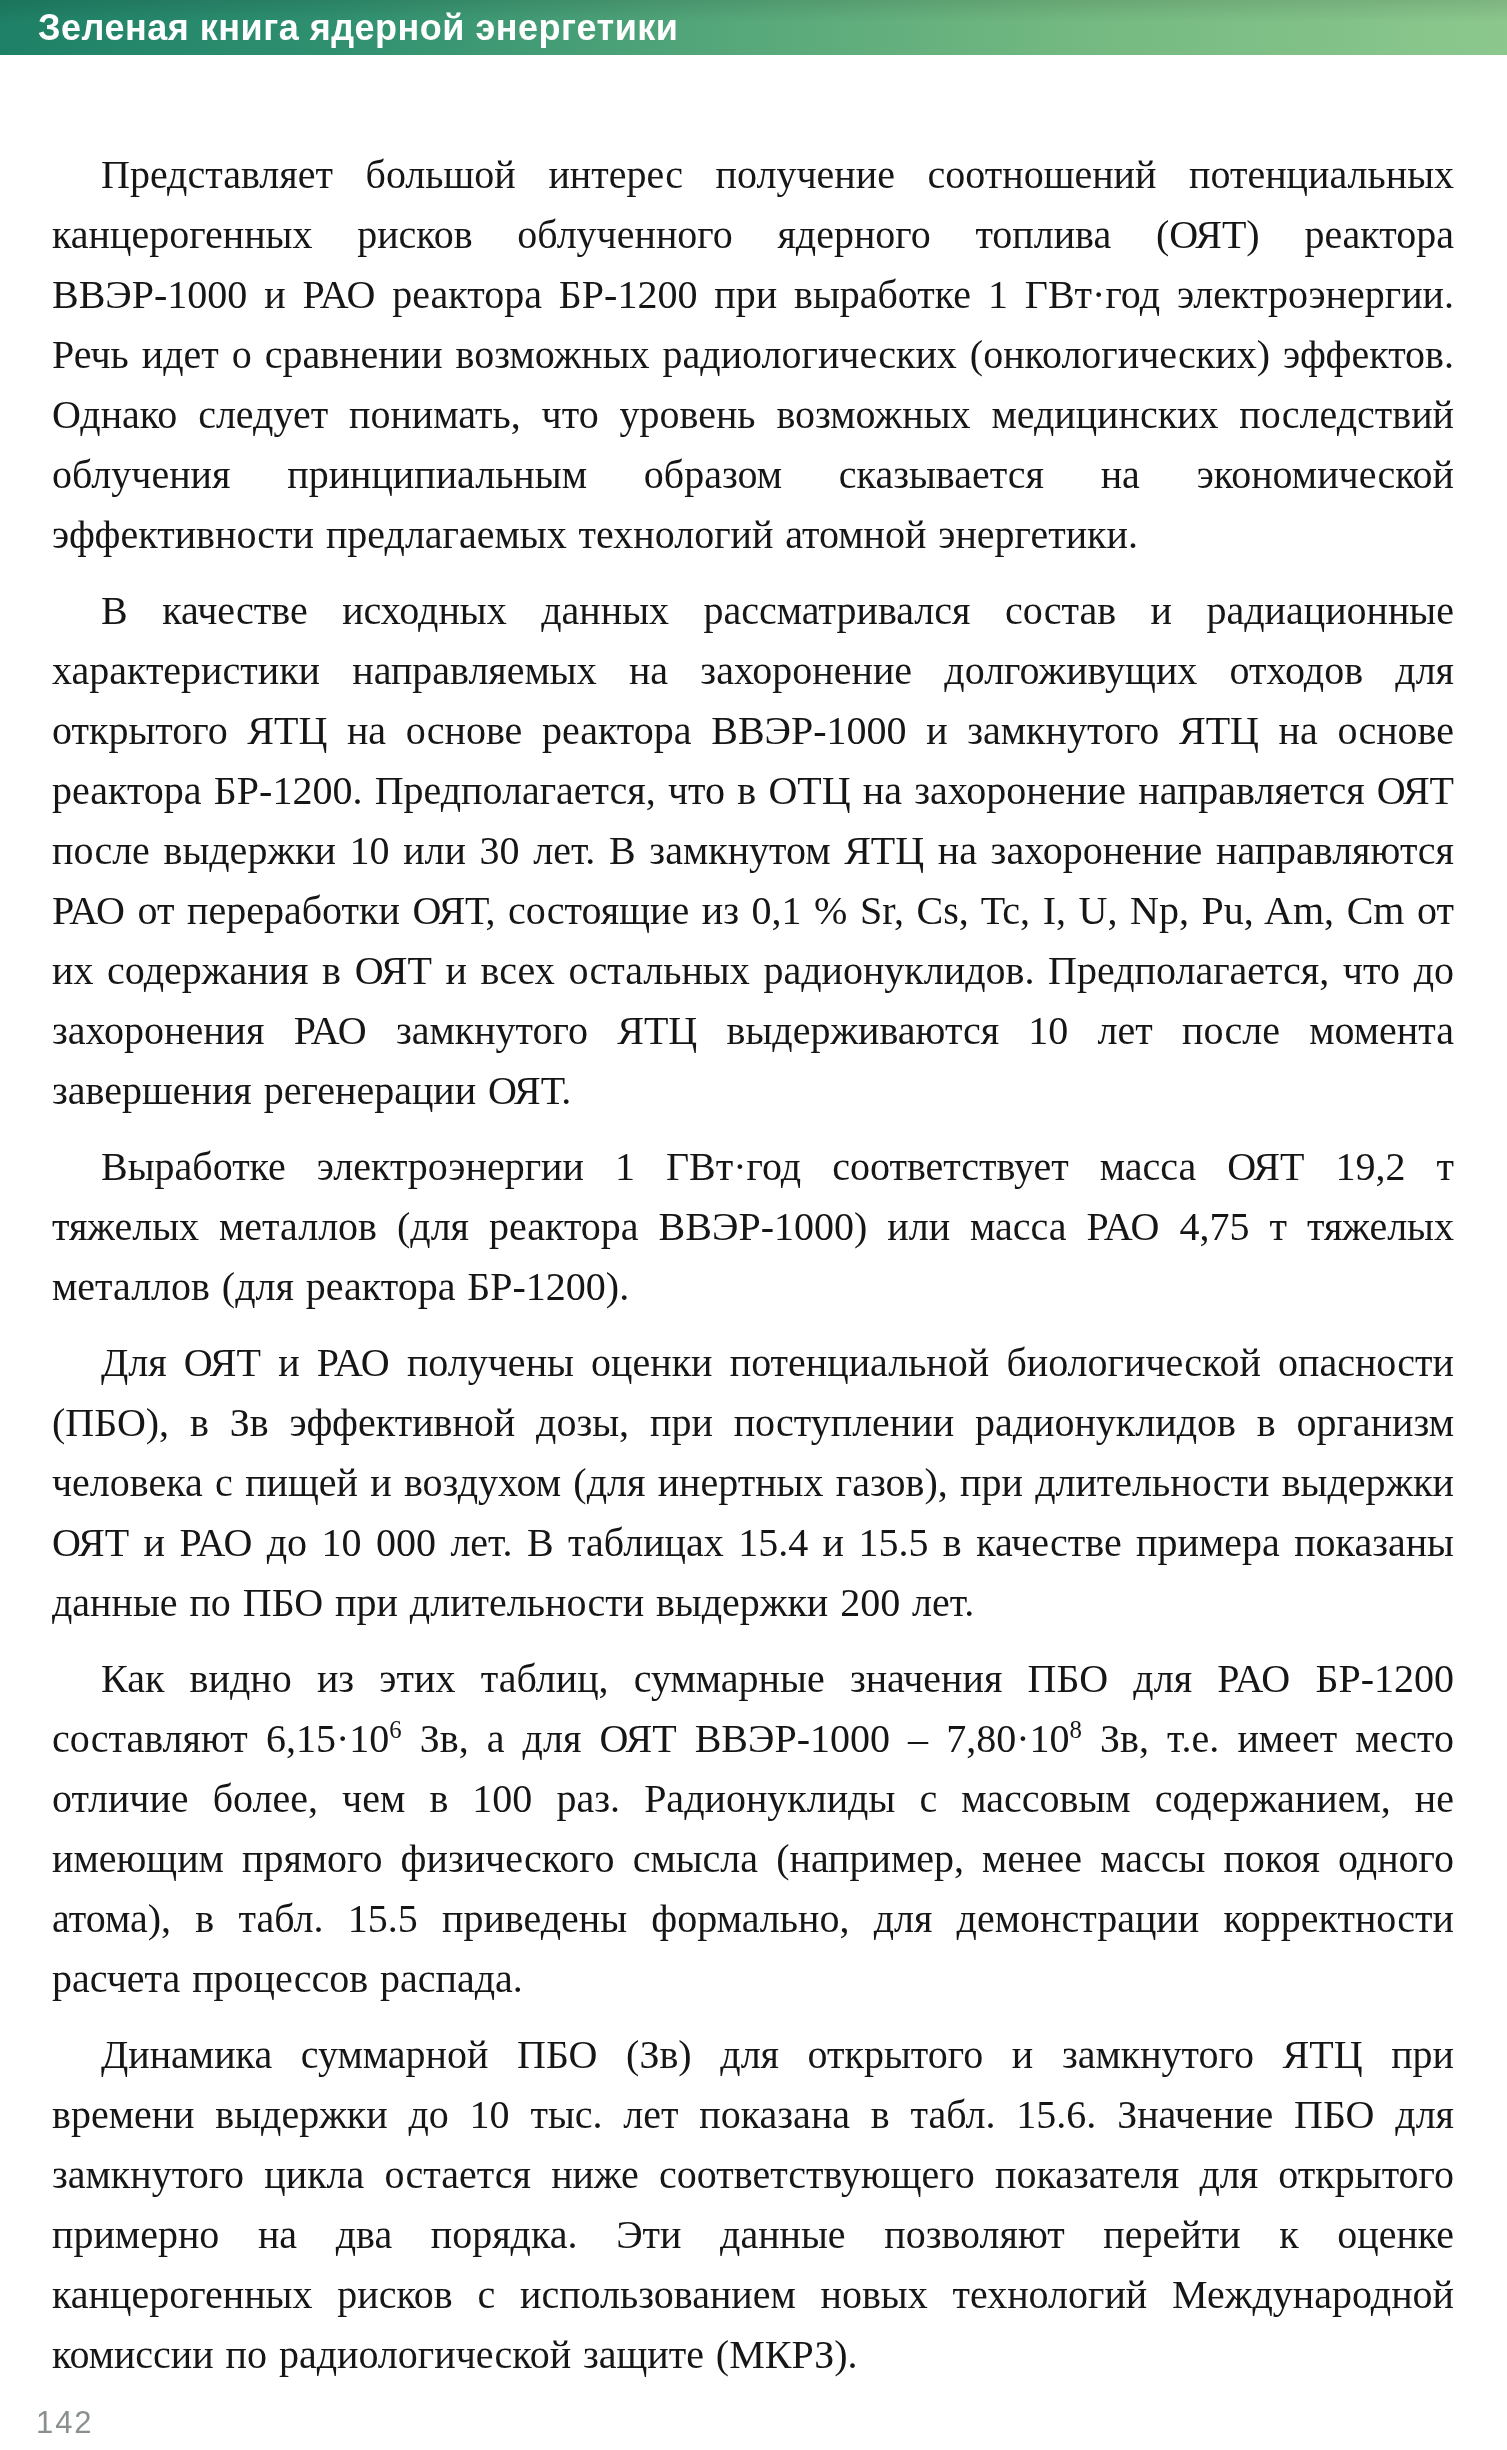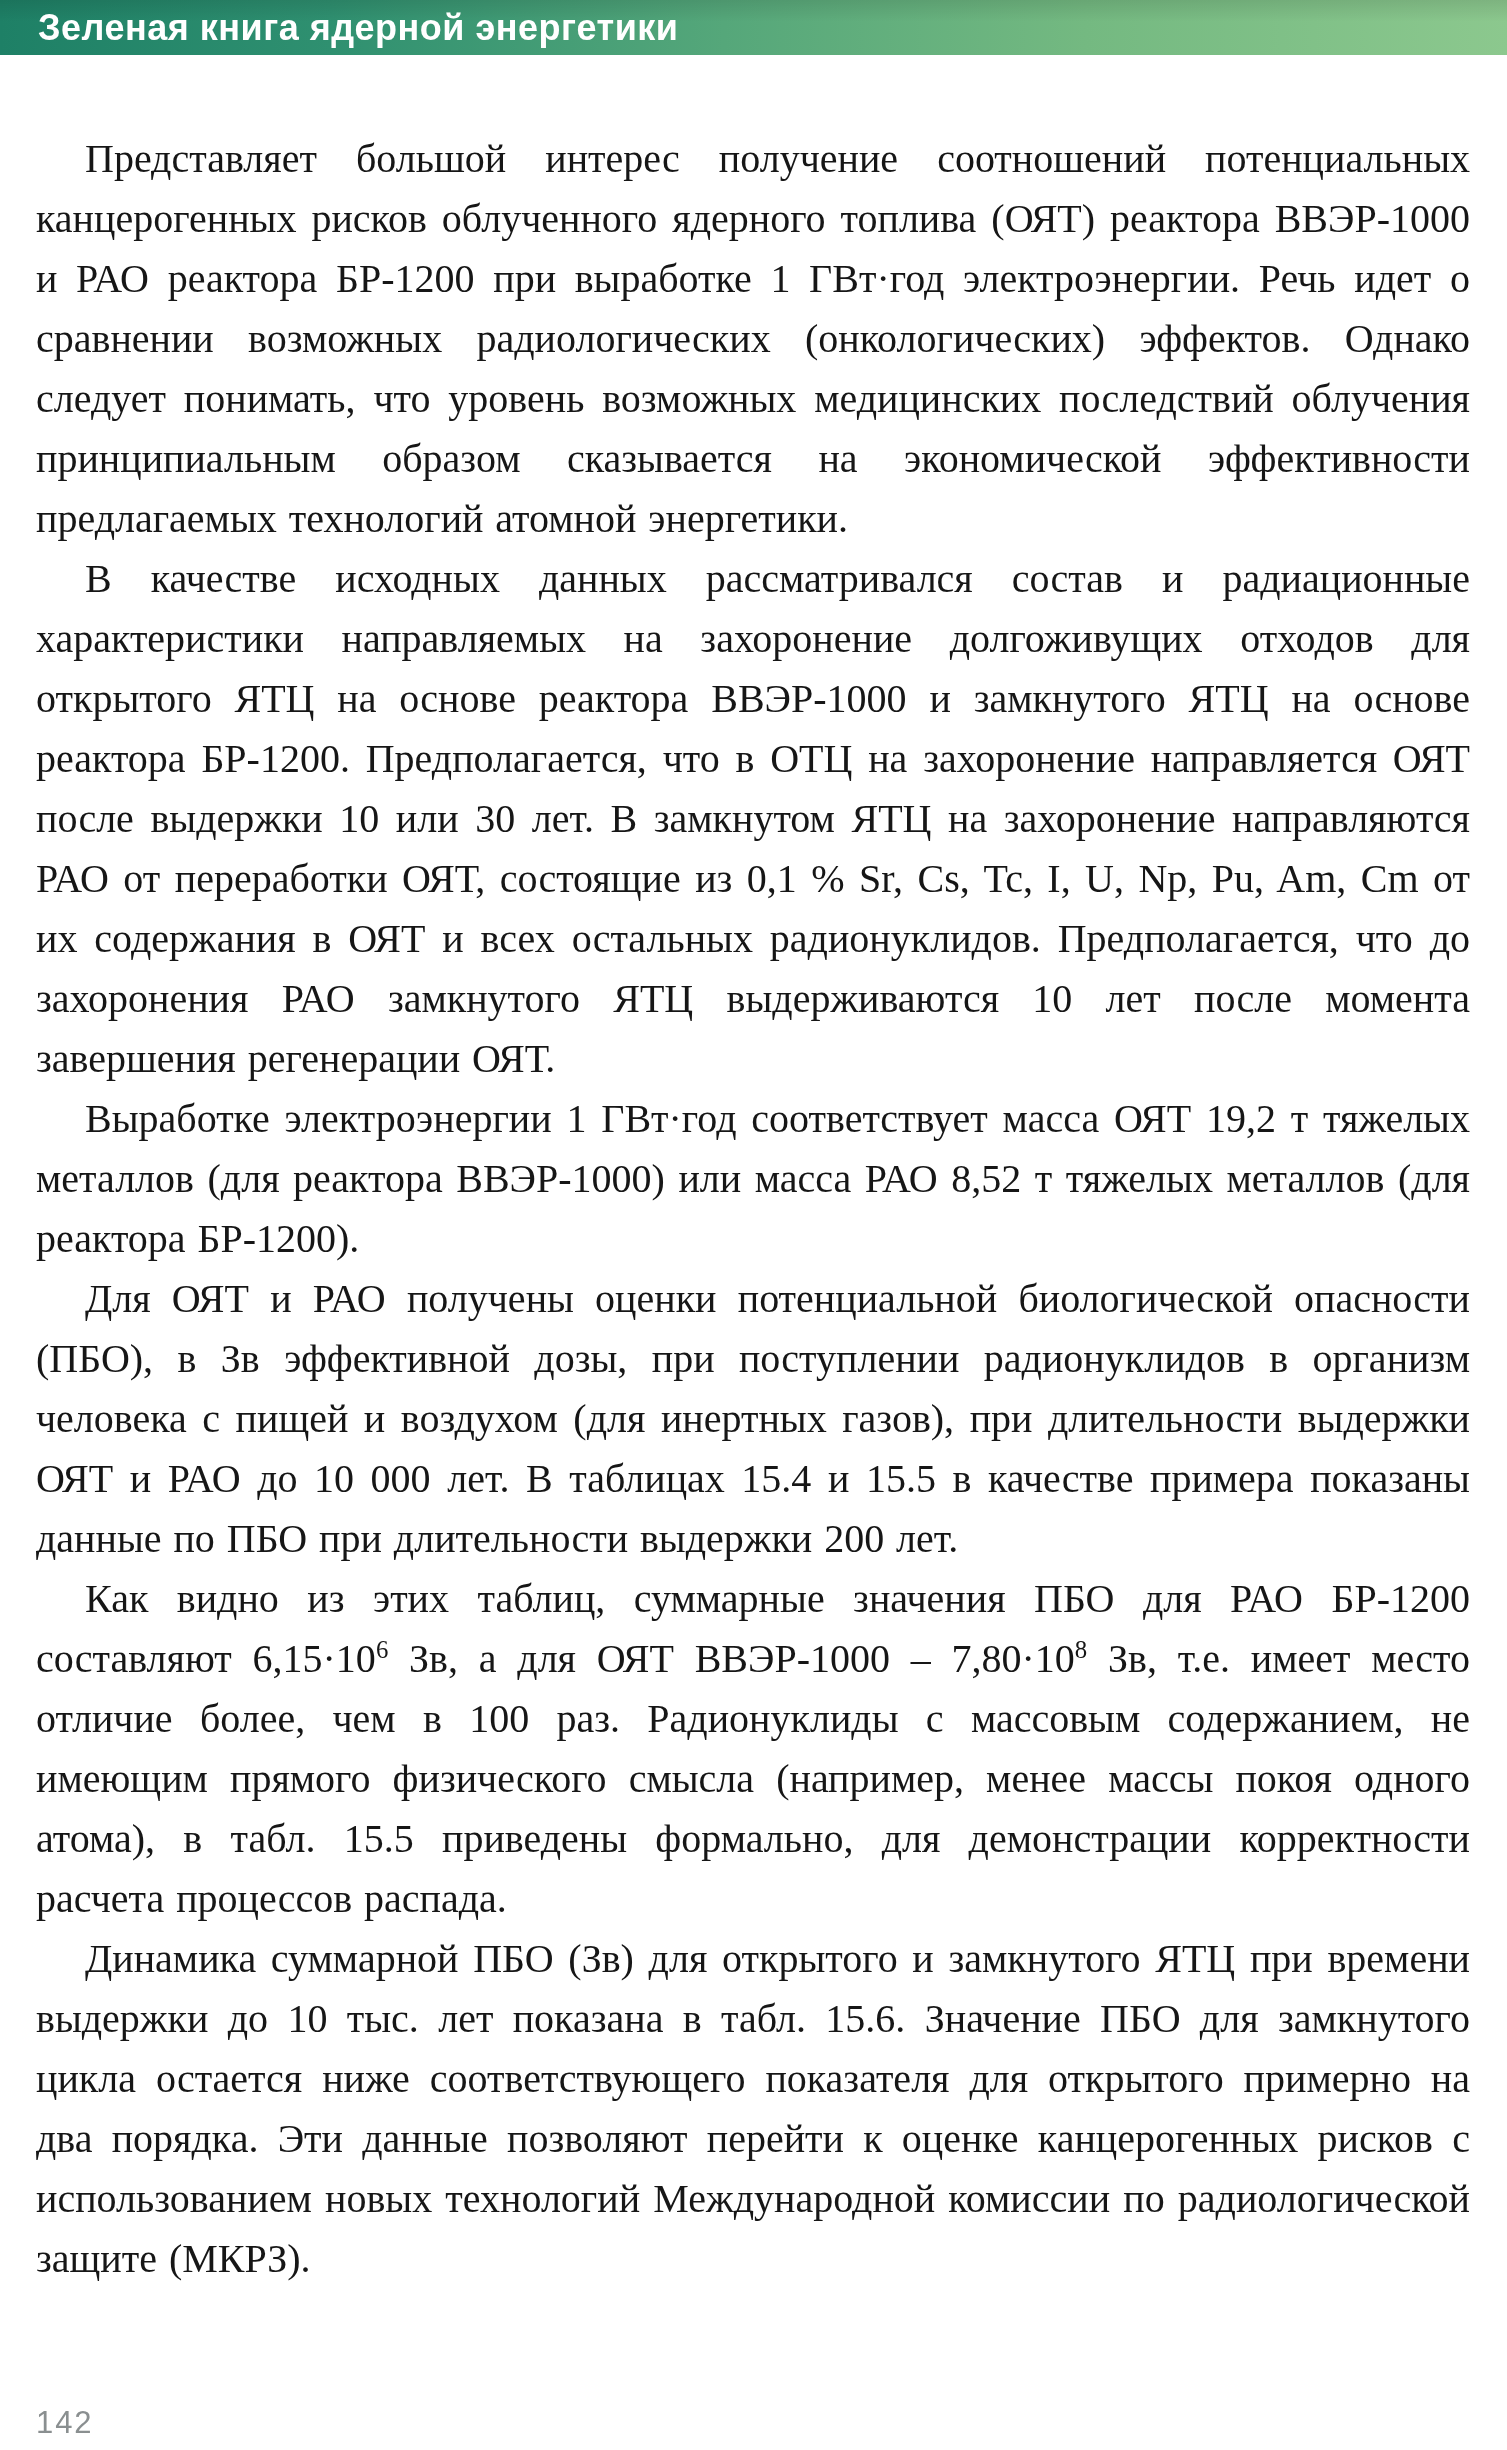--- a/index.html
+++ b/index.html
@@ -41,21 +41,21 @@
     left: 36px;
     width: 1434px;
     padding-top: 74px;
     color: #161616;
     font-family: "Liberation Serif", serif;
     font-size: 40px;
     line-height: 60px;
     text-align: justify;
   }
   .page-content p {
-    margin: 0;
+    margin: 16px;
     text-indent: 49px;
     word-spacing: 1.9px;
   }
   .page-content sup {
     font-size: 62%;
     line-height: 0;
     vertical-align: super;
   }
   .page-number {
     position: absolute;
@@ -71,21 +71,21 @@
 </head>
 <body>
 
 <header class="header-bar">
   <span class="header-title">Зеленая книга ядерной энергетики</span>
 </header>
 
 <main class="page-content">
   <p>Представляет большой интерес получение соотношений потенциальных канцерогенных рисков облученного ядерного топлива (ОЯТ) реактора ВВЭР-1000 и РАО реактора БР-1200 при выработке 1 ГВт·год электроэнергии. Речь идет о сравнении возможных радиологических (онкологических) эффектов. Однако следует понимать, что уровень возможных медицинских последствий облучения принципиальным образом сказывается на экономической эффективности предлагаемых технологий атомной энергетики.</p>
   <p>В качестве исходных данных рассматривался состав и радиационные характеристики направляемых на захоронение долгоживущих отходов для открытого ЯТЦ на основе реактора ВВЭР-1000 и замкнутого ЯТЦ на основе реактора БР-1200. Предполагается, что в ОТЦ на захоронение направляется ОЯТ после выдержки 10 или 30 лет. В замкнутом ЯТЦ на захоронение направляются РАО от переработки ОЯТ, состоящие из 0,1 % Sr, Cs, Tc, I, U, Np, Pu, Am, Cm от их содержания в ОЯТ и всех остальных радионуклидов. Предполагается, что до захоронения РАО замкнутого ЯТЦ выдерживаются 10 лет после момента завершения регенерации ОЯТ.</p>
-  <p>Выработке электроэнергии 1 ГВт·год соответствует масса ОЯТ 19,2 т тяжелых металлов (для реактора ВВЭР-1000) или масса РАО 8,52 т тяжелых металлов (для реактора БР-1200).</p>
+  <p>Выработке электроэнергии 1 ГВт·год соответствует масса ОЯТ 19,2 т тяжелых металлов (для реактора ВВЭР-1000) или масса РАО 4,75 т тяжелых металлов (для реактора БР-1200).</p>
   <p>Для ОЯТ и РАО получены оценки потенциальной биологической опасности (ПБО), в Зв эффективной дозы, при поступлении радионуклидов в организм человека с пищей и воздухом (для инертных газов), при длительности выдержки ОЯТ и РАО до 10 000 лет. В таблицах 15.4 и 15.5 в качестве примера показаны данные по ПБО при длительности выдержки 200 лет.</p>
   <p><span>Как видно из этих таблиц, суммарные значения ПБО для РАО БР-1200 составляют 6,15·10</span><sup>6</sup><span> Зв, а для ОЯТ ВВЭР-1000 – 7,80·10</span><sup>8</sup><span> Зв, т.е. имеет место отличие более, чем в 100 раз. Радионуклиды с массовым содержанием, не имеющим прямого физического смысла (например, менее массы покоя одного атома), в табл. 15.5 приведены формально, для демонстрации корректности расчета процессов распада.</span></p>
   <p>Динамика суммарной ПБО (Зв) для открытого и замкнутого ЯТЦ при времени выдержки до 10 тыс. лет показана в табл. 15.6. Значение ПБО для замкнутого цикла остается ниже соответствующего показателя для открытого примерно на два порядка. Эти данные позволяют перейти к оценке канцерогенных рисков с использованием новых технологий Международной комиссии по радиологической защите (МКРЗ).</p>
 </main>
 
 <footer>
   <span class="page-number">142</span>
 </footer>
 
 

